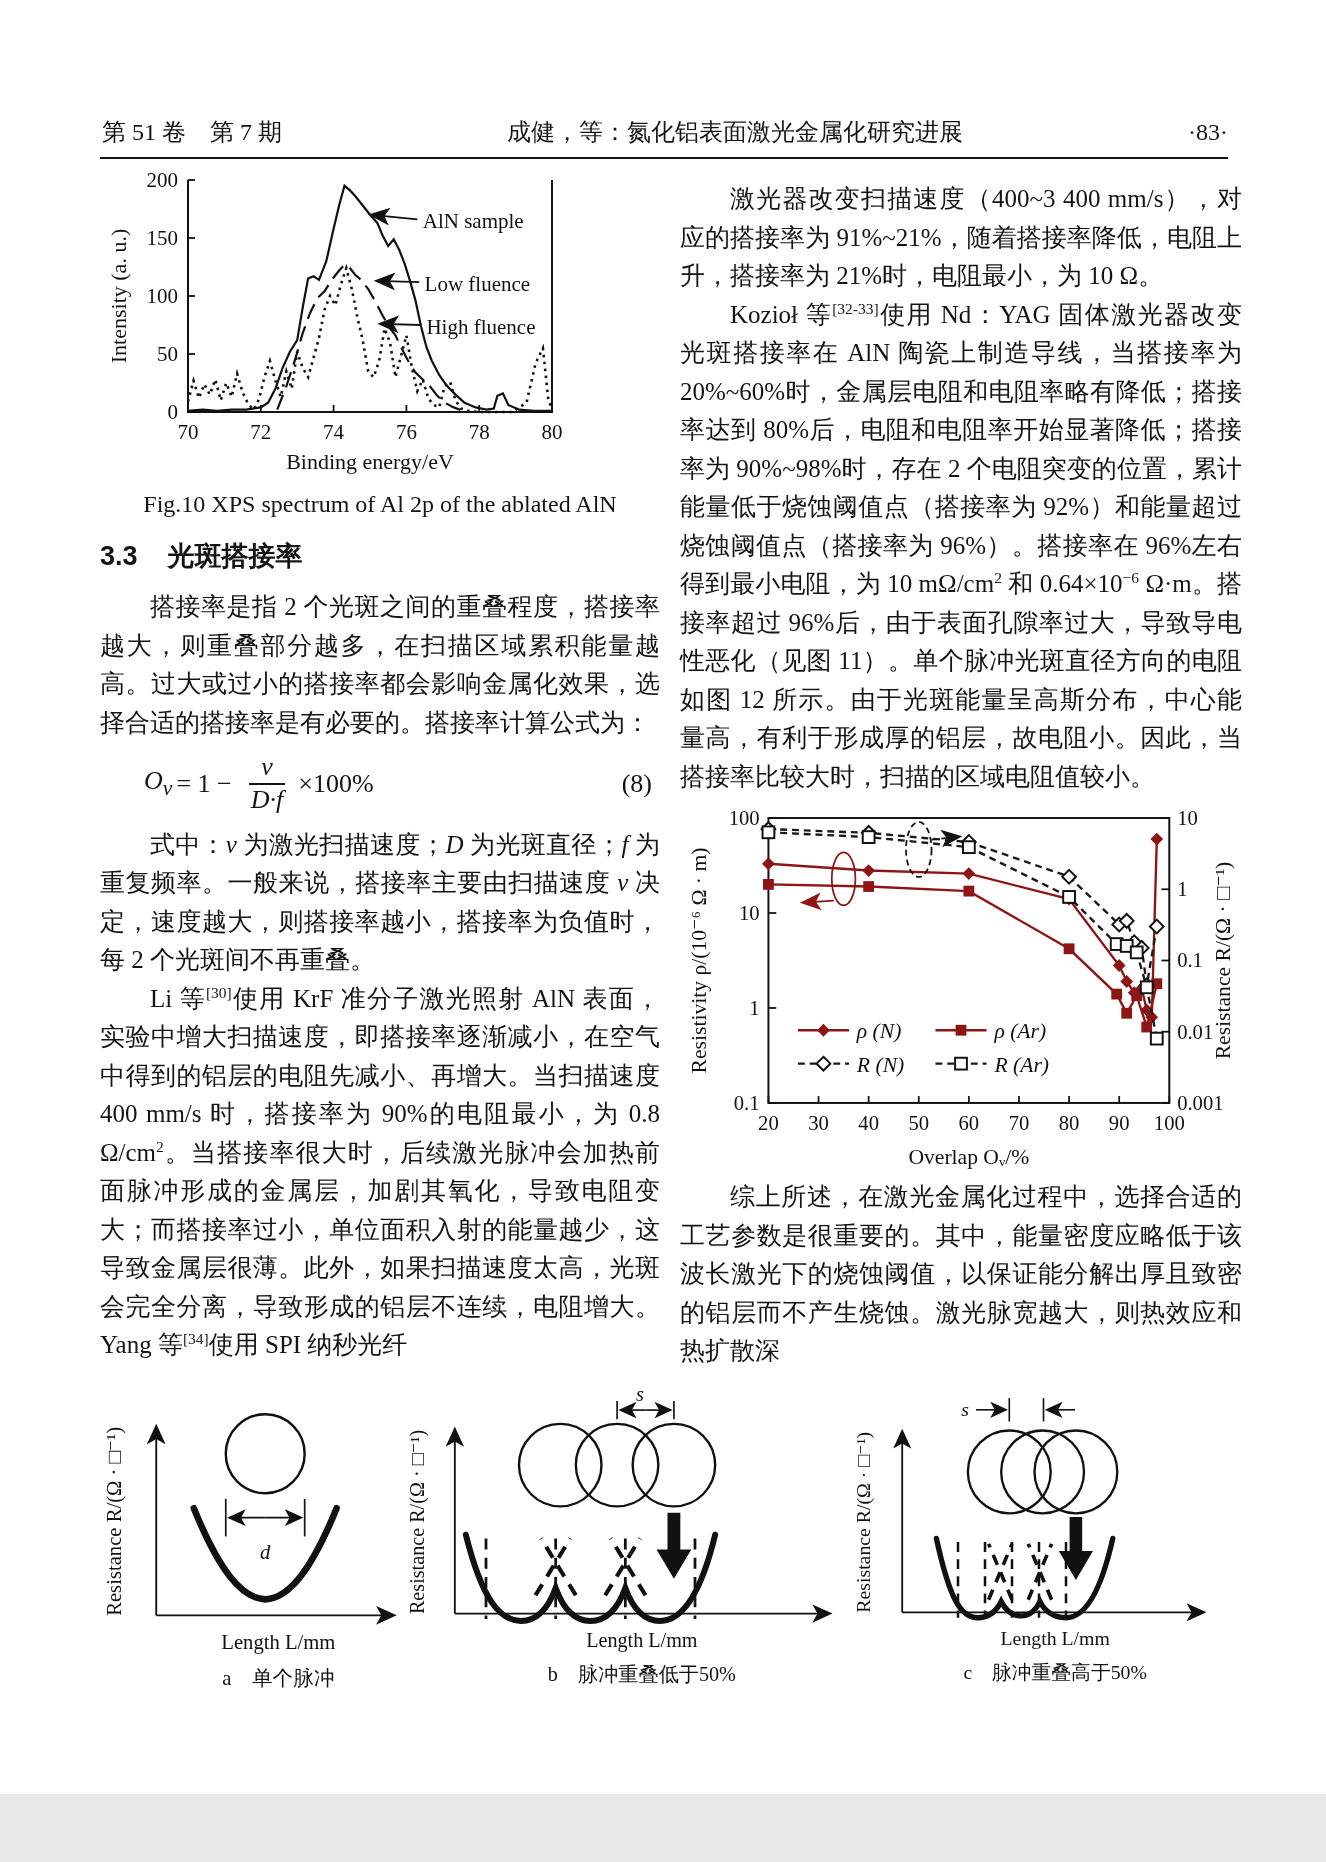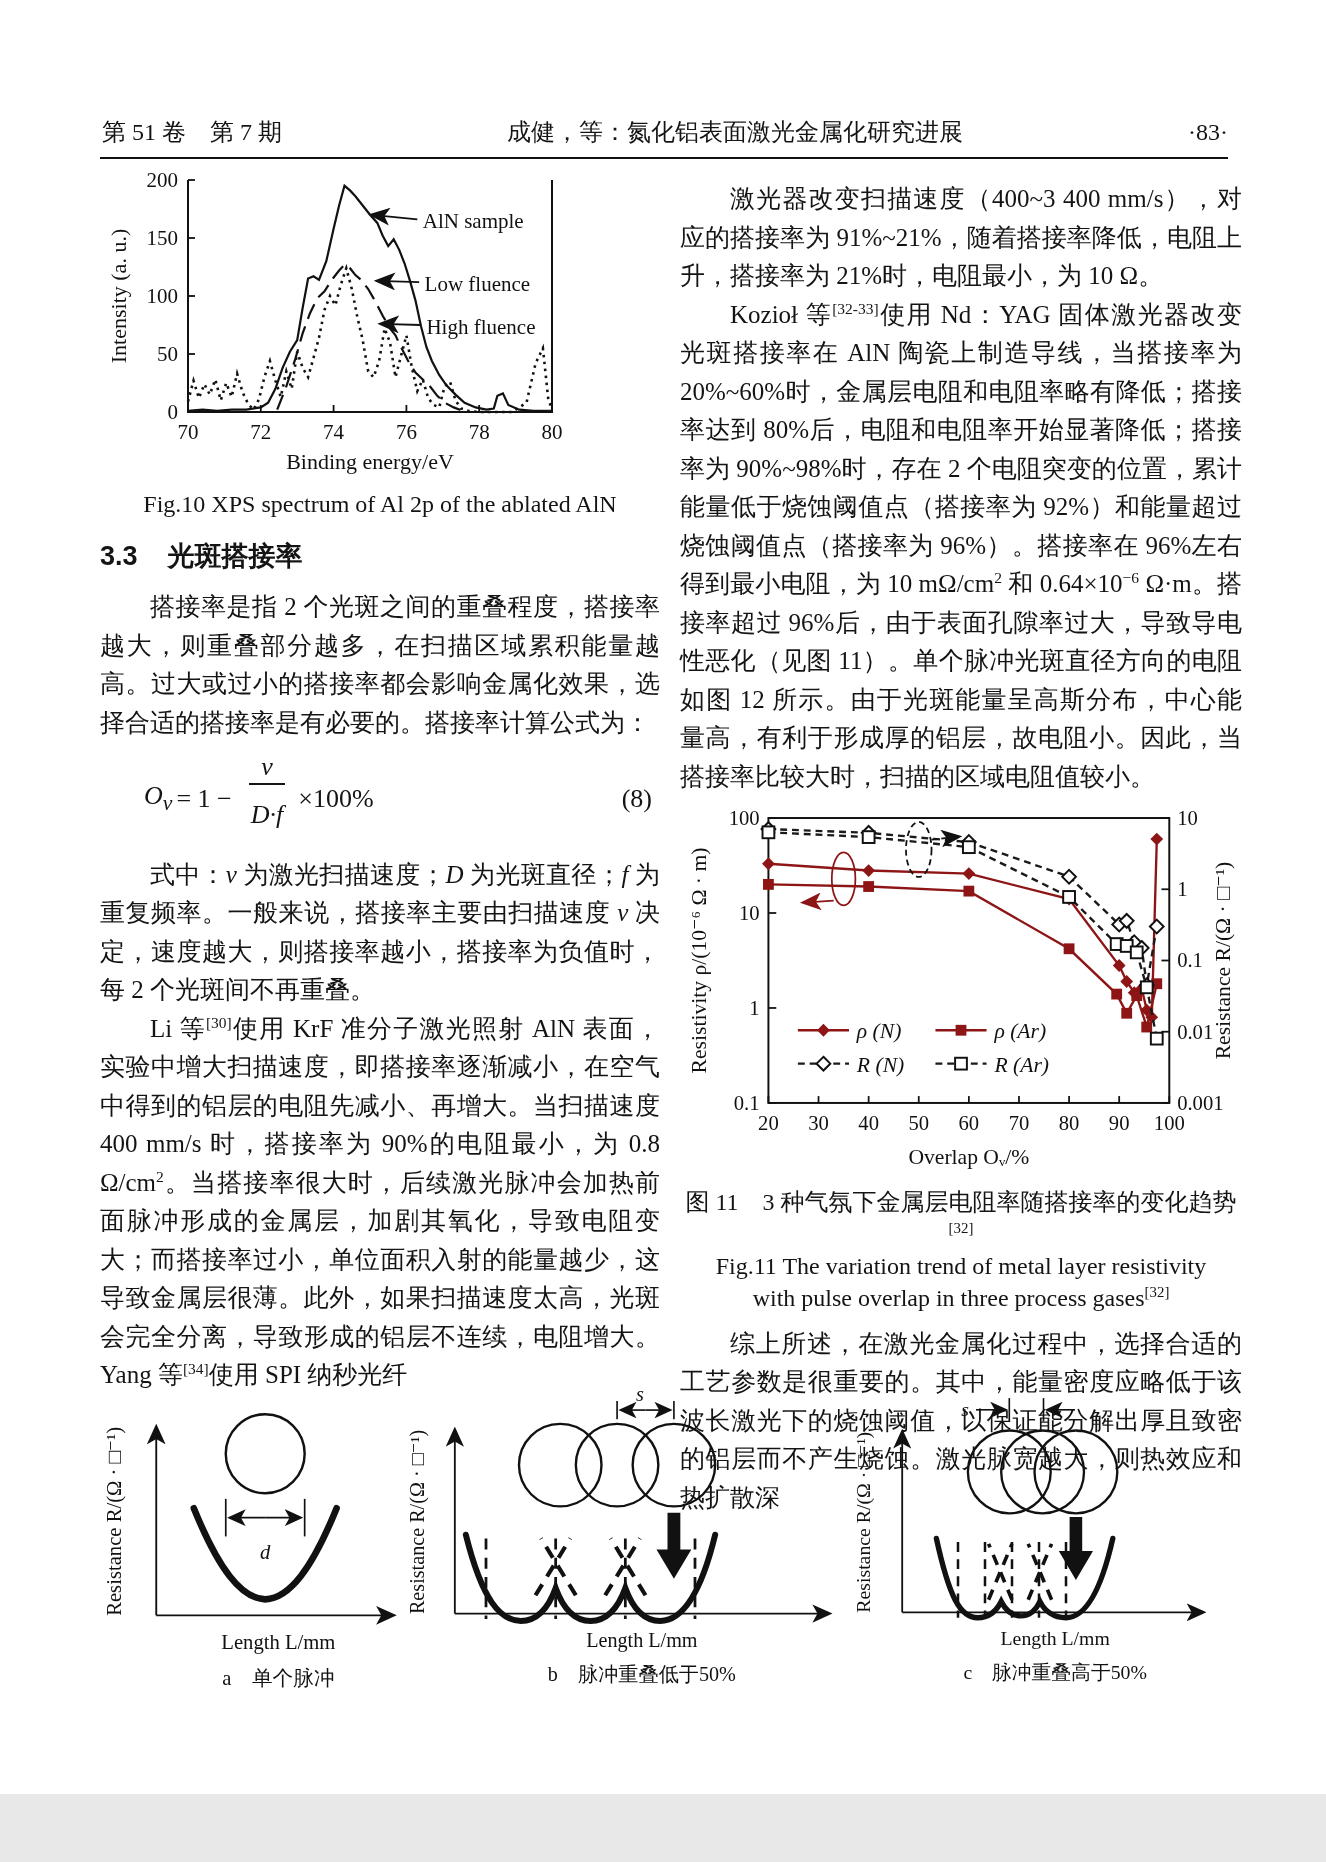--- a/index.html
+++ b/index.html
@@ -17,21 +17,21 @@
   sup{font-size:0.62em;line-height:0;}
   i{font-style:italic;}
   .cap{font-size:24px;text-align:center;line-height:1.34;margin:0;}
   .cap-block{margin:8px 0 10px 0;}
   .sec-head{font-family:"Liberation Sans","DejaVu Sans",sans-serif;font-weight:700;font-size:27px;
             margin:18px 0 14px 0;display:flex;gap:30px;align-items:baseline;}
   
   .eq{display:flex;align-items:center;margin:10px 0 10px 44px;font-size:26px;}
   .eq .frac{display:inline-flex;flex-direction:column;align-items:center;margin:0 9px;line-height:1.18;}
   .frac .num{padding:0 12px;border-bottom:2px solid #141414;}
-  .frac .den{padding:15px 6px;}
+  .frac .den{padding:0 6px;}
   .eq-no{margin-left:auto;margin-right:8px;}
   
   svg text{font-family:"Liberation Serif","DejaVu Serif",serif;fill:#111;}
   svg .tick{font-size:21px;}
   svg .axlabel{font-size:22px;}
   svg .ann{font-size:21px;}
   svg .leg{font-size:22px;font-style:italic;}
   svg .small-ital{font-size:22px;font-style:italic;}
   
   .fig12-wrap{position:absolute;left:98px;top:1378px;width:1130px;}
@@ -227,25 +227,20 @@
           <rect x="280" y="260" width="12" height="12" fill="#fff" stroke="#111" stroke-width="2"></rect>
           <text x="320" y="274" class="leg" text-anchor="start">R (Ar)</text>
           <ellipse cx="243" cy="48" rx="13" ry="28" fill="none" stroke="#111" stroke-width="1.8" stroke-dasharray="6,4"></ellipse>
           <line x1="256" y1="38" x2="283.79999999999995" y2="35" stroke="#111" stroke-width="1.8" stroke-dasharray="6,4" marker-end="url(#ah11b)"></line>
           <ellipse cx="166.5" cy="78" rx="12" ry="27" fill="none" stroke="#8e1515" stroke-width="1.8"></ellipse>
           <line x1="156.5" y1="100" x2="125.69999999999999" y2="102" stroke="#8e1515" stroke-width="1.8" marker-end="url(#ah11r)"></line>
           <text x="294" y="368" class="axlabel" text-anchor="middle">Overlap Oᵥ/%</text>
           <text x="26" y="161" class="axlabel" text-anchor="middle" transform="rotate(-90 26 161)">Resistivity ρ/(10⁻⁶ Ω · m)</text>
           <text x="560" y="161" class="axlabel" text-anchor="middle" transform="rotate(-90 560 161)">Resistance R/(Ω · □⁻¹)</text>
         </svg>
-      <div class="cap-block">
-        <p class="cap">图 11　3 种气氛下金属层电阻率随搭接率的变化趋势<sup>[32]</sup></p>
-        <p class="cap">Fig.11 The variation trend of metal layer resistivity</p>
-        <p class="cap">with pulse overlap in three process gases<sup>[32]</sup></p>
-      </div>
     </figure>
 
     <p class="para">综上所述，在激光金属化过程中，选择合适的工艺参数是很重要的。其中，能量密度应略低于该波长激光下的烧蚀阈值，以保证能分解出厚且致密的铝层而不产生烧蚀。激光脉宽越大，则热效应和热扩散深</p>
   </div>
 
   <div class="fig12-wrap">
     <div class="fig12-row">
 
       <svg width="310" height="330" viewBox="0 0 330 350">
         <defs>

